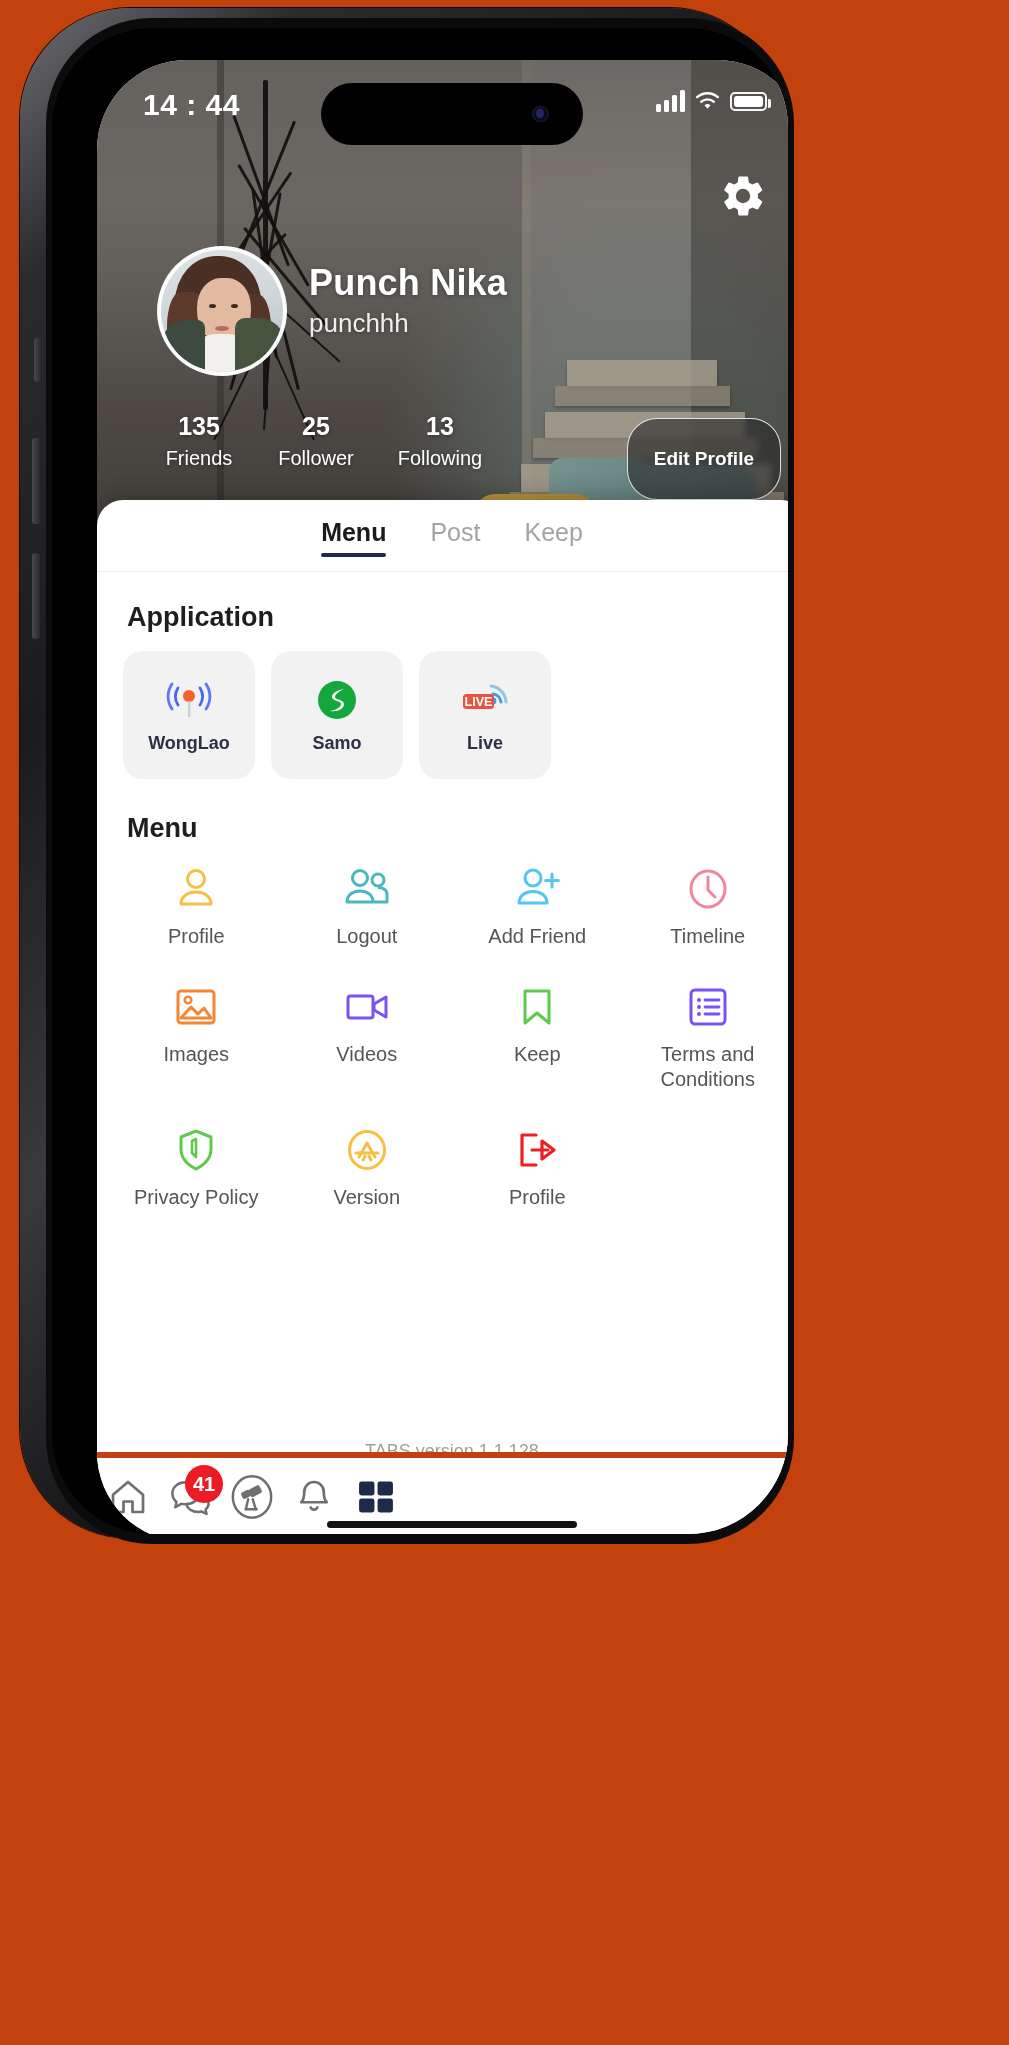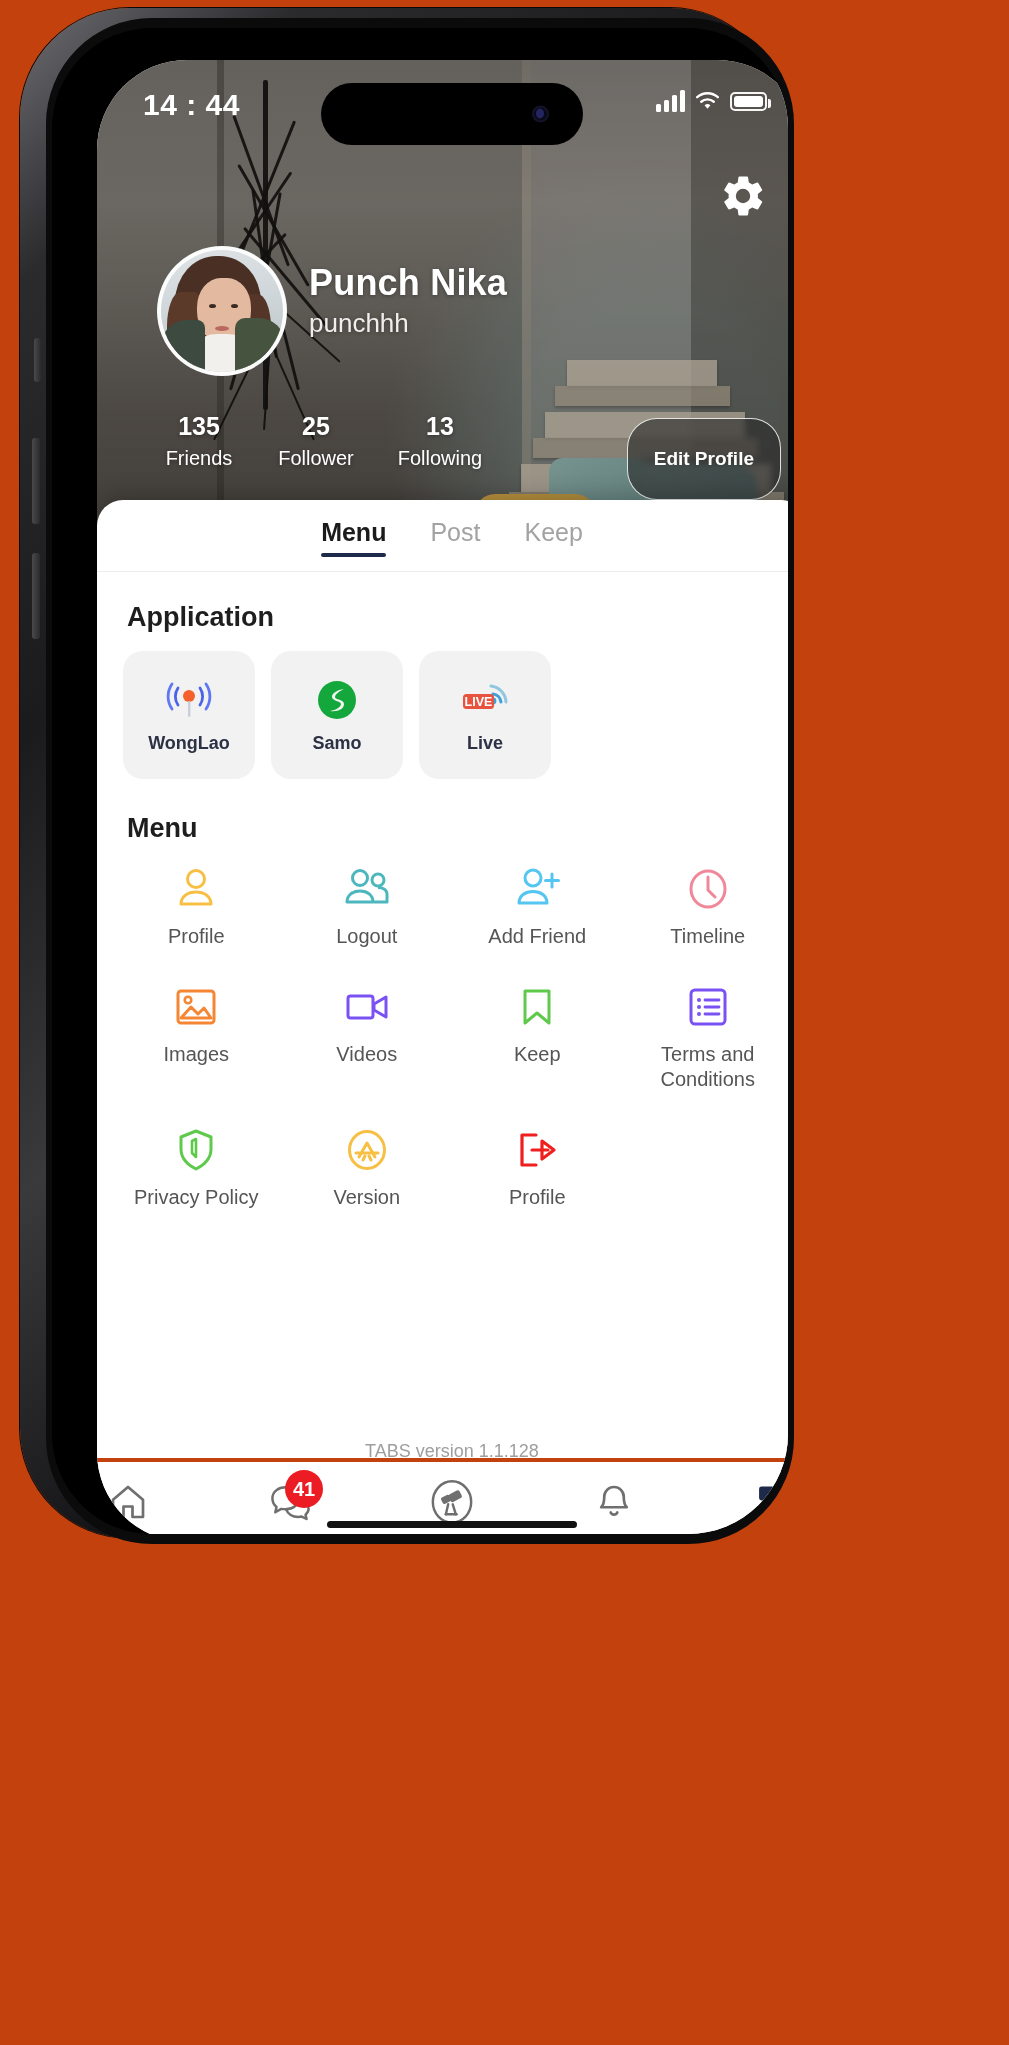--- a/index.html
+++ b/index.html
@@ -130,22 +130,22 @@
   .app-ico{ width:52px; height:46px; position:relative; }
 
   .menu-grid{ display:grid; grid-template-columns:repeat(4,1fr); padding:10px 14px 0 14px; row-gap:14px; }
   .mitem{ display:flex; flex-direction:column; align-items:center; gap:10px; padding:10px 4px; }
   .mitem .lab{ font-size:20px; color:#555; font-weight:500; text-align:center; line-height:1.22; }
   .mico{ width:50px; height:50px; position:relative; }
 
   .version{ position:absolute; left:0; right:0; bottom:80px; text-align:center; font-size:18px; color:#9e9e9e; }
 
   .bottombar{
-    position:absolute; left:0; bottom:0; width:710px; height:84px; background:#fff;
-    border-top:4px solid #c2410c; display:flex; align-items:center; justify-content:space-between;
+    position:absolute; left:0; bottom:6px; width:710px; height:84px; background:#fff;
+    border-top:6px solid #c2410c; display:flex; align-items:center; justify-content:flex-start;
   }
   .nav-item{ position:relative; width:62px; height:52px; display:flex; align-items:center; justify-content:center; }
   .badge{
     position:absolute; right:-2px; top:-6px; min-width:38px; height:38px; border-radius:19px; background:#ec1c24;
     color:#fff; font-size:20px; font-weight:700; display:flex; align-items:center; justify-content:center; padding:0 6px;
   }
   .homeind{ position:absolute; left:50%; transform:translateX(-50%); bottom:14px; width:250px; height:7px; border-radius:4px; background:#111; z-index:40; }
 </style>
 </head>
 <body>

